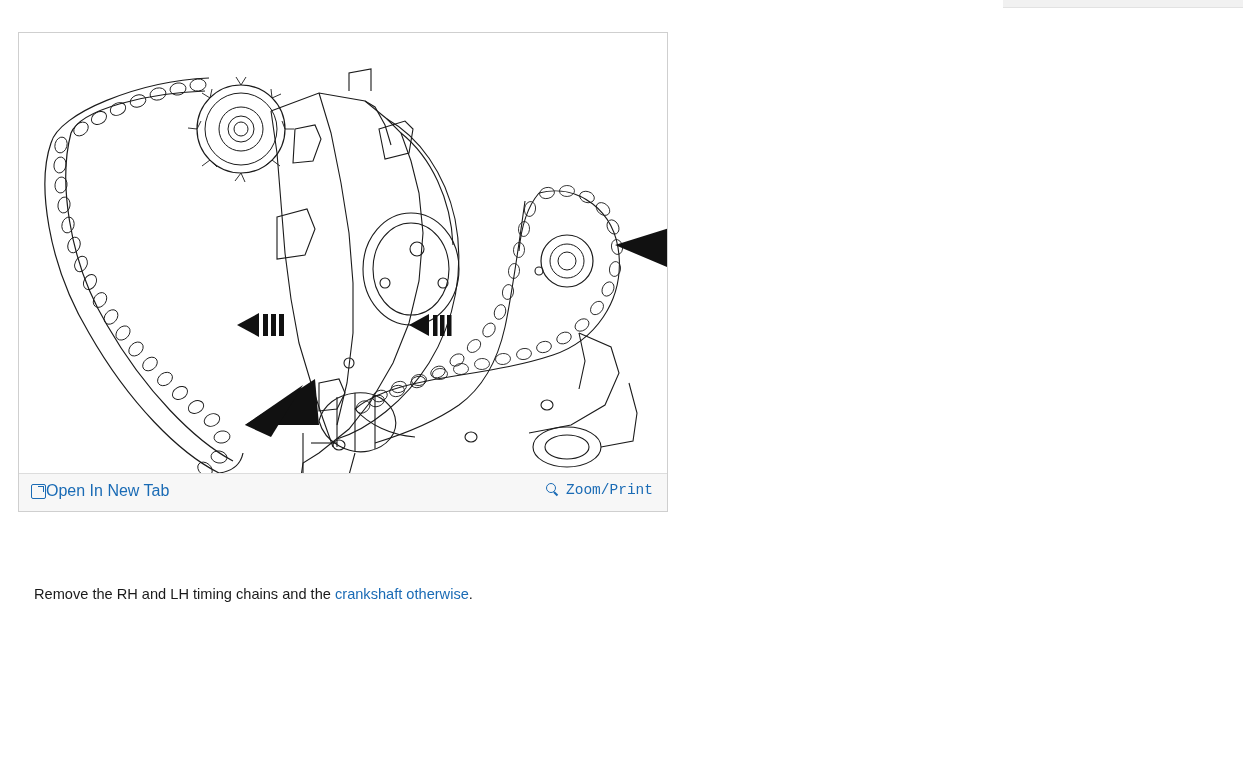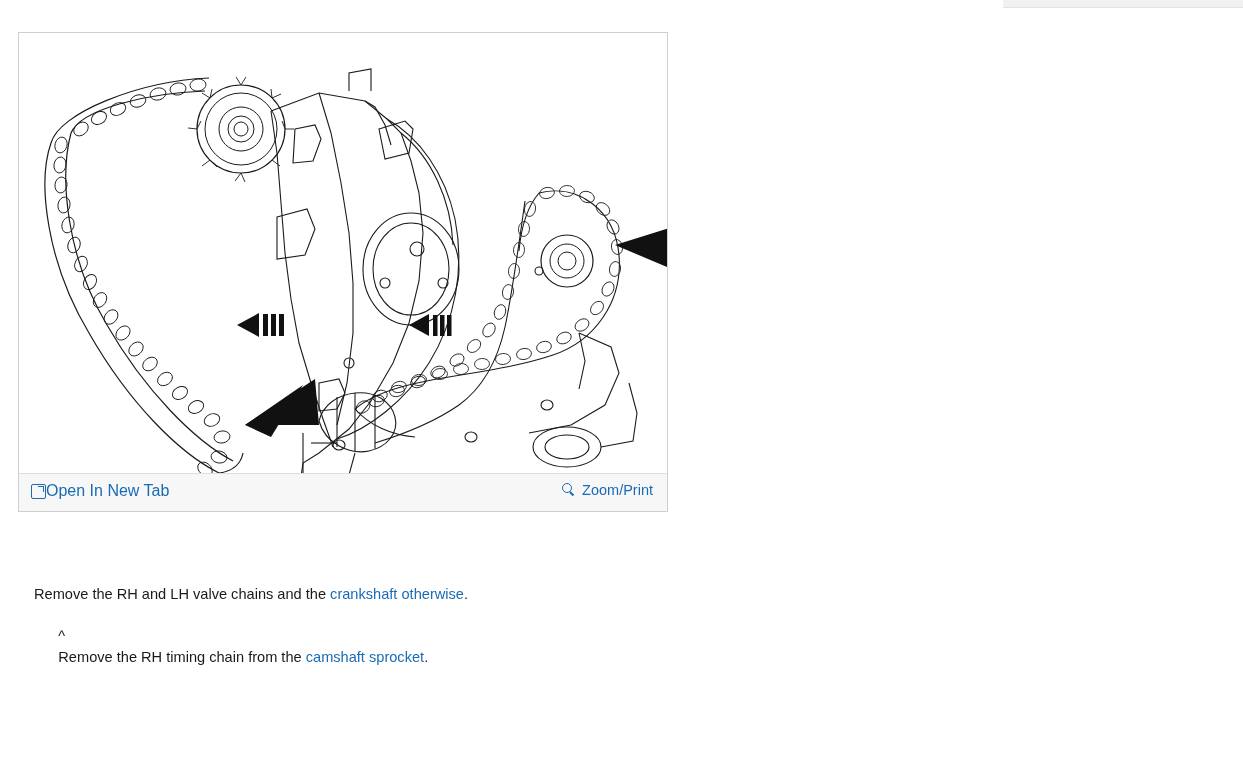--- a/index.html
+++ b/index.html
@@ -97,20 +97,21 @@
   .zoom-print {
     position: absolute;
     right: 14px;
     top: 8px;
     display: flex;
     align-items: center;
     gap: 6px;
     color: #1a6bb5;
     font-size: 14.5px;
     cursor: pointer;
+    font-family: Liberation Mono, monospace;
   }
   .icon-zoom {
     width: 14px; height: 14px;
     position: relative;
     display: inline-block;
   }
   .icon-zoom::before {
     content: "";
     position: absolute;
     left: 0; top: 0;
@@ -339,27 +340,23 @@
       <span class="label">Zoom/Print</span>
     </div>
   </div>
 </div>
 
 <div class="body-text">
 
 
   <div class="sub-block">
     <div class="sub-lead">
-      <span>Remove the RH and LH valve chains and the </span><span class="link">crankshaft otherwise</span><span>.</span>
+      <span>Remove the RH and LH timing chains and the </span><span class="link">crankshaft otherwise</span><span>.</span>
     </div>
 
-    <div class="bullet-line">
-      <span class="caret">^</span>
-      <span>Remove the RH timing chain from the </span><span class="link">camshaft sprocket</span><span>.</span>
-    </div>
 
     <div class="bullet-line">
       
       
     </div>
 
   </div>
 </div>
 
 </body></html>

